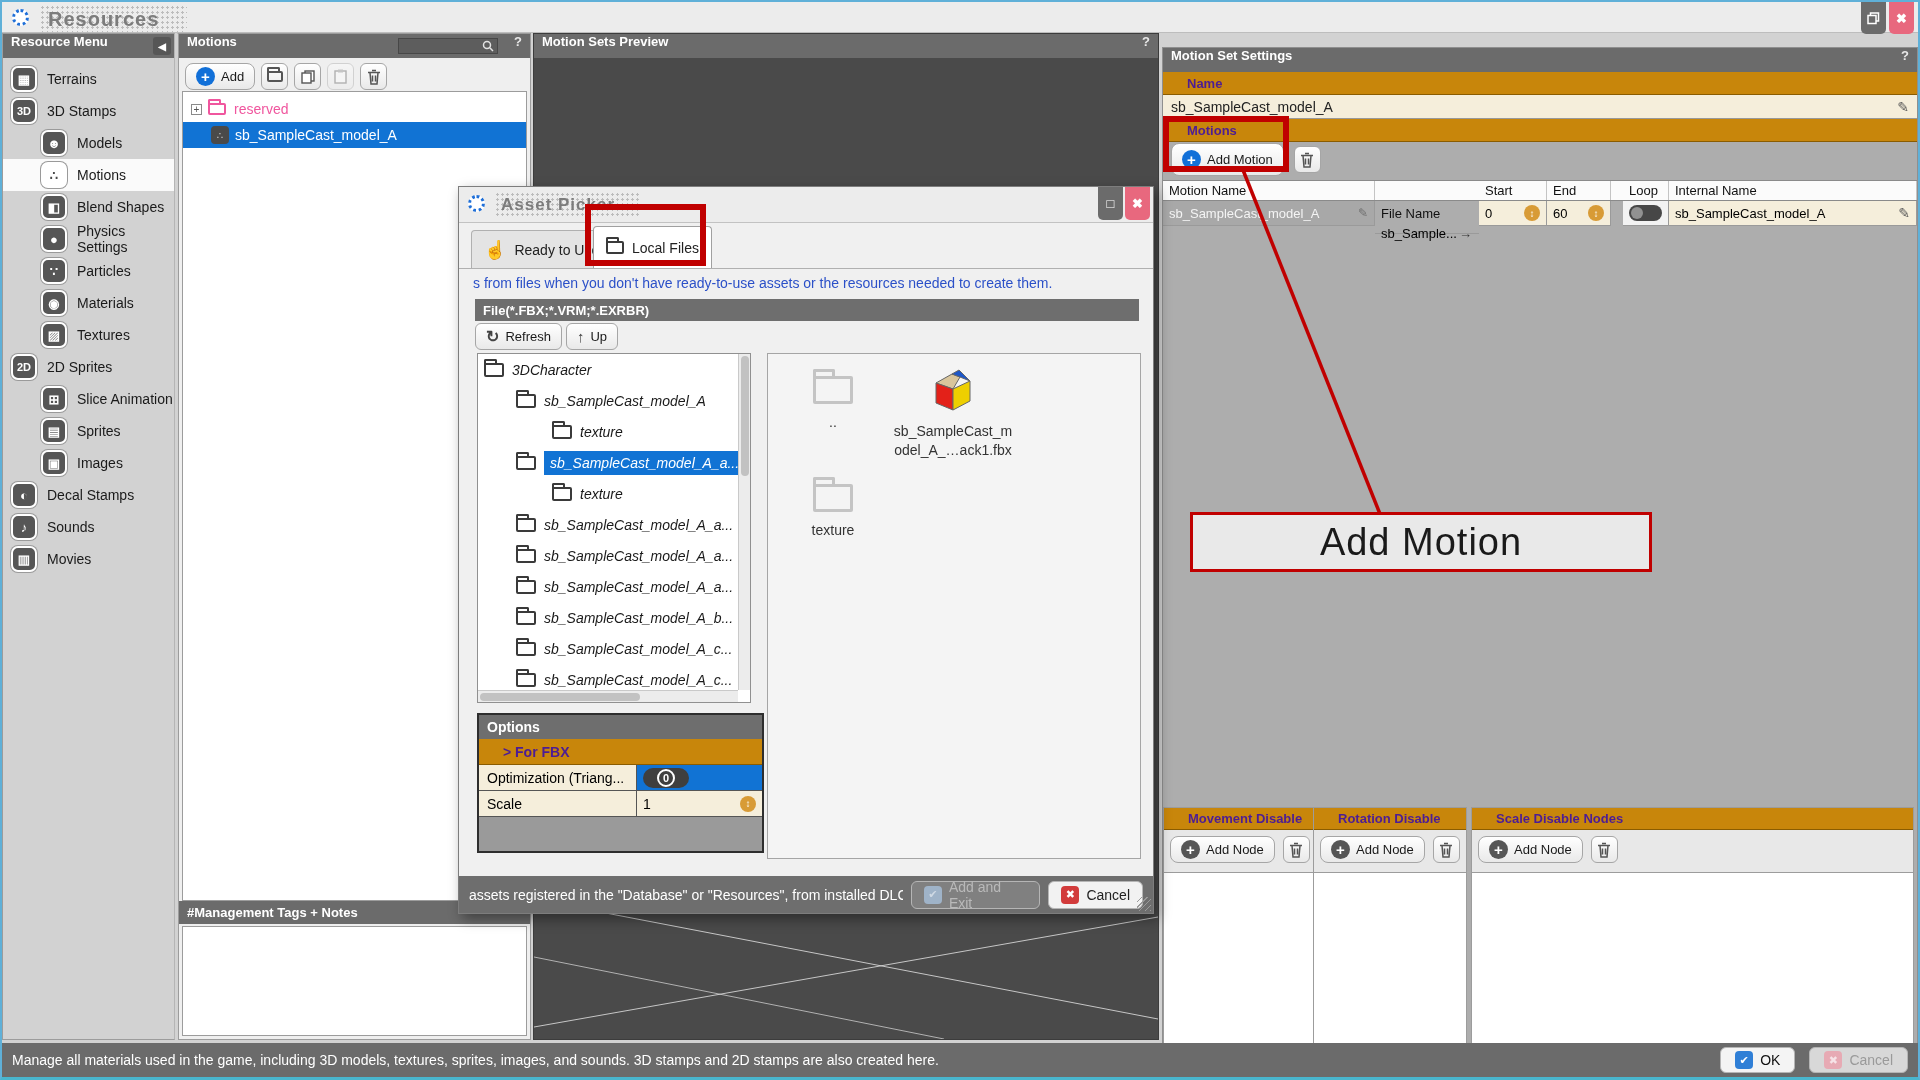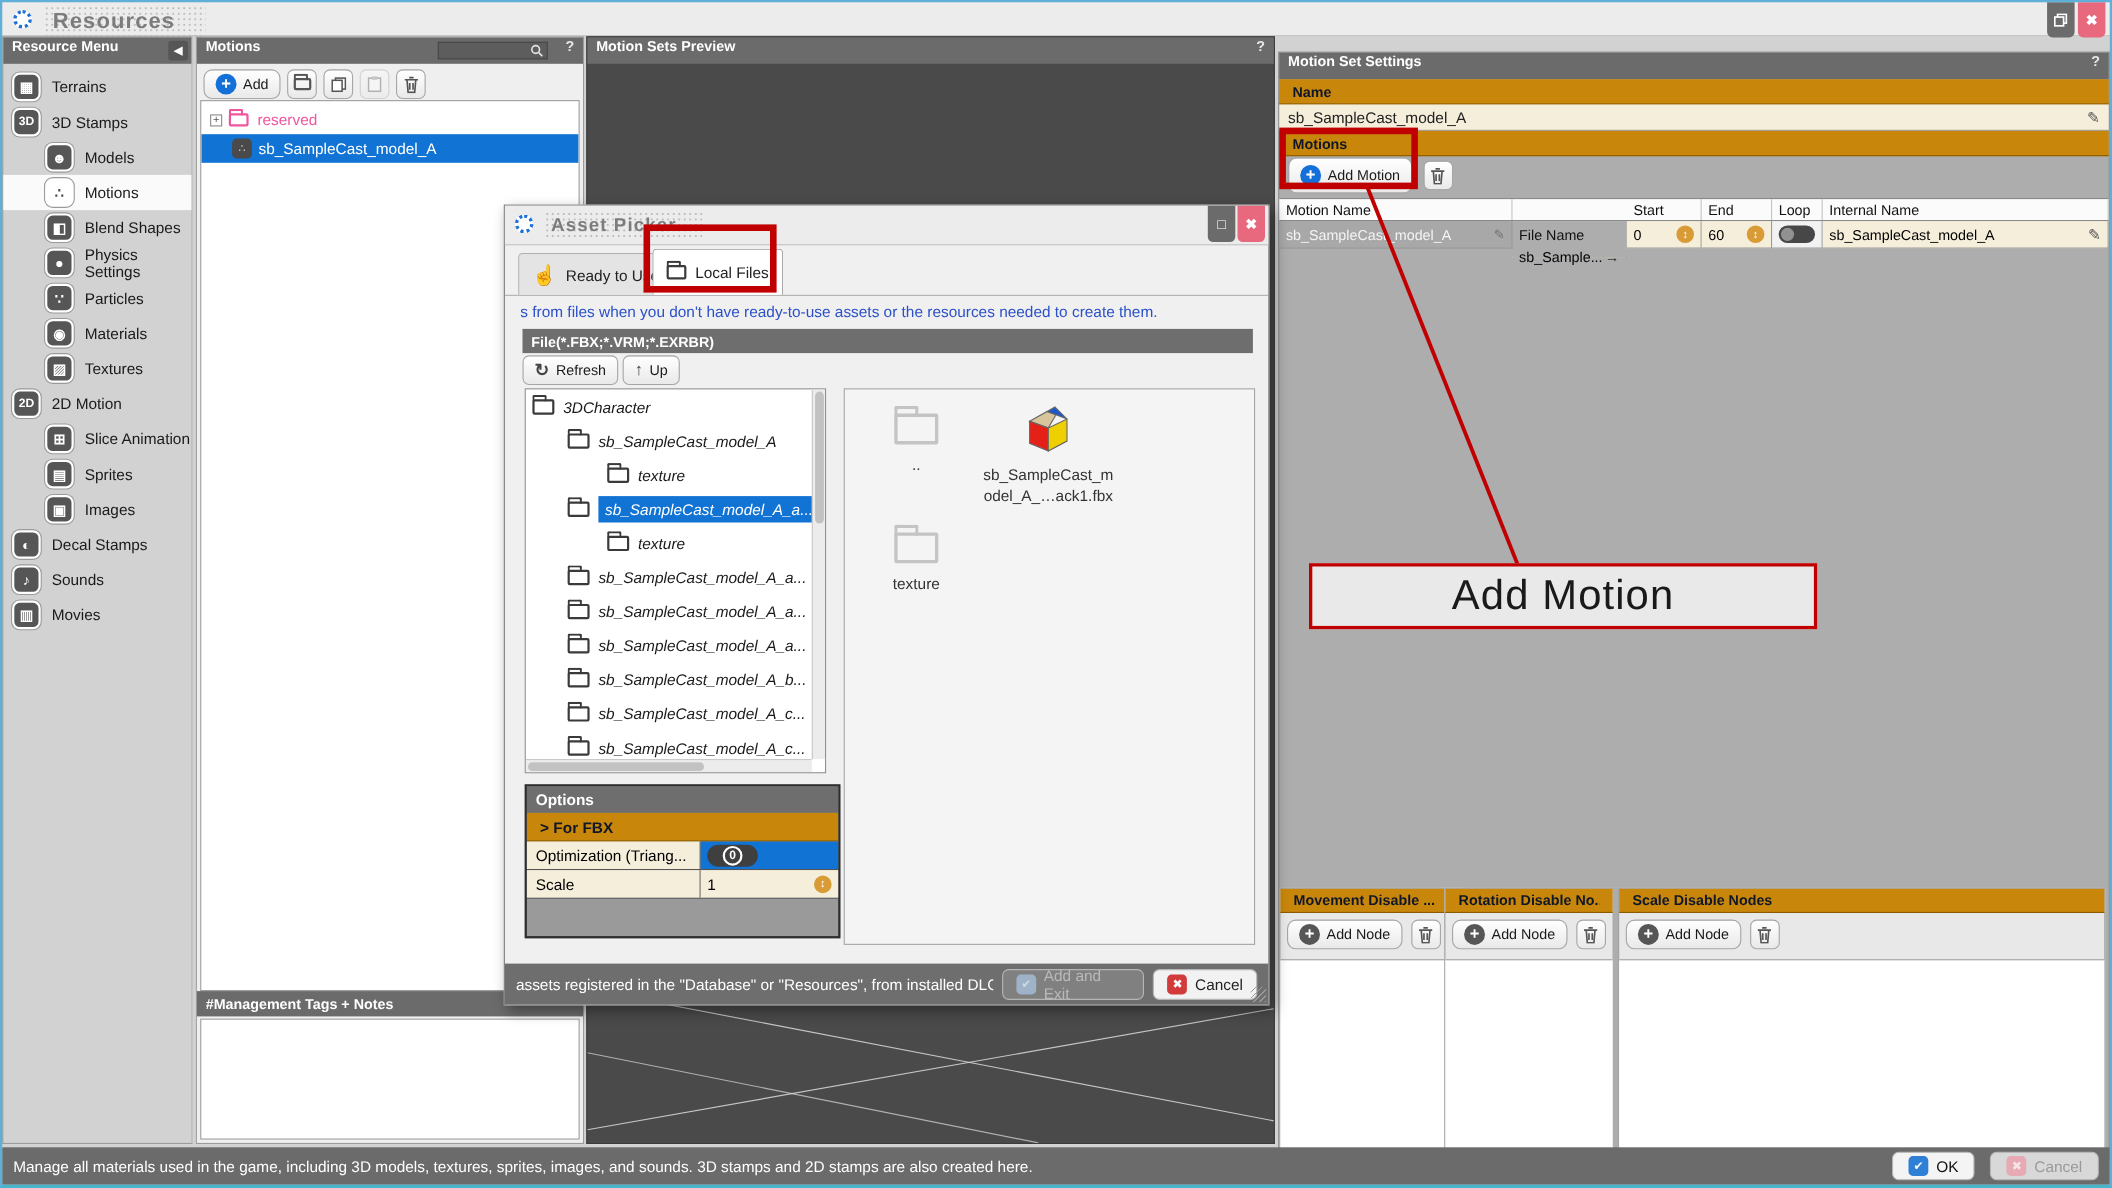--- a/index.html
+++ b/index.html
@@ -20,21 +20,21 @@
     background-image: radial-gradient(#bcbcbc 1.1px, transparent 1.2px); background-size:5px 5px; }
   .winbtn { position:absolute; top:0; width:25px; height:32px; display:flex; align-items:center; justify-content:center; border-radius:0 0 5px 5px; color:#fff; font-size:13px; font-weight:bold; }
   .winbtn.max { right:32px; background:#6b6b6b; }
   .winbtn.close { right:4px; background:#e8687e; }
 
   
   .panel { position:absolute; background:#efefef; border:1px solid #9c9c9c; }
   .phead { position:absolute; left:0; right:0; top:0; height:24px; background:#6b6b6b; color:#fff; font-size:13px; font-weight:bold;
     display:flex; align-items:flex-start; padding:0 8px; }
   .phead .help { margin-left:auto; font-weight:bold; color:#e8e8e8; }
-  .goldbar { background:#c8860b; color:#0f172a; font-weight:bold; font-size:13px; display:flex; align-items:center; padding:0 12px; border-bottom:1px solid #8a5c00; }
+  .goldbar { background:#c8860b; color:#4c1d95; font-weight:bold; font-size:13px; display:flex; align-items:center; padding:0 24px; border-bottom:1px solid #8a5c00; }
   .cream { background:#f5eedb; }
   .btn { display:inline-flex; align-items:center; gap:6px; background:linear-gradient(#ffffff,#e9e9e9); border:1px solid #a6a6a6; border-radius:8px; padding:3px 10px; font-size:13px; color:#1a1a1a; }
   .iconbtn { display:inline-flex; align-items:center; justify-content:center; width:27px; height:27px; background:linear-gradient(#ffffff,#e9e9e9); border:1px solid #a6a6a6; border-radius:6px; }
   .iconbtn.disabled { opacity:.4; }
   .plus-circ { display:inline-flex; width:19px; height:19px; border-radius:50%; background:#1270d8; color:#fff; font-weight:bold; font-size:15px; line-height:1; align-items:center; justify-content:center; }
   .plus-circ.dark { background:#565656; }
   .pencil { color:#555; font-size:14px; }
 
   
   .fold { display:inline-block; position:relative; width:20px; height:14px; border:2px solid currentColor; border-radius:2px; color:#3a3a3a; flex:none; }
@@ -117,21 +117,21 @@
 
   
   .settings-panel { left:1162px; top:47px; width:756px; height:1007px; background:#adadad; border:1px solid #8f8f8f; }
   .name-row { position:absolute; left:0; right:0; top:47px; height:24px; display:flex; align-items:center; padding:0 8px; font-size:14px; color:#222; border-bottom:1px solid #999; }
   .mtn-toolbar { position:absolute; left:8px; top:95px; display:flex; gap:10px; align-items:center; }
   .mtable { position:absolute; left:0; right:0; top:132px; font-size:13px; }
   .mtable .hrow { display:flex; height:21px; background:#fbfbfb; border-bottom:1px solid #8a8a8a; border-top:1px solid #8a8a8a; }
   .mtable .hcell { display:flex; align-items:center; padding:0 6px; border-right:1px solid #c4c4c4; color:#111; }
   .mtable .drow { display:flex; height:25px; }
   .mtable .dcell { display:flex; align-items:center; padding:0 6px; border-right:1px solid #9a9a9a; border-bottom:1px solid #9a9a9a; }
-  .c0 { width:212px; } .c1 { width:104px;margin-top:32px; } .c2 { width:68px; } .c3 { width:64px; } .c4 { width:46px; } .c5 { flex:1; }
+  .c0 { width:212px; } .c1 { width:104px;margin-top:32px; } .c2 { width:68px; } .c3 { width:64px; } .c4 { width:46px;margin-left:12px; } .c5 { flex:1; }
   .dcell.gray { background:#a8a8a8; color:#f4f4f4; }
   .toggle-off { width:34px; height:16px; border-radius:8px; background:#474747; position:relative; }
   .toggle-off::after { content:""; position:absolute; left:2px; top:2px; width:12px; height:12px; border-radius:50%; background:#919191; }
   .subpanel { position:absolute; top:759px; bottom:3px; background:#e8e8e8; border:1px solid #9c9c9c; }
   .sub-head { height:22px; }
   .sub-toolbar { display:flex; gap:8px; align-items:center; padding:6px 6px; }
   .sub-list { position:absolute; left:0px; right:0px; top:64px; bottom:0px; background:#fff; border-top:1px solid #9c9c9c; }
 
   
   .redbox { position:absolute; border:6px solid #c00000; z-index:60; pointer-events:none; }
@@ -222,21 +222,21 @@
   <div class="sb-item" style="top:285px">
       <span class="sb-icon lvl1">
         <i>▨</i>
       </span>
       <span class="sb-label lvl1">Textures</span>
     </div>
   <div class="sb-item" style="top:317px">
       <span class="sb-icon lvl0" style="font-size:11px">
         <i>2D</i>
       </span>
-      <span class="sb-label lvl0">2D Motion</span>
+      <span class="sb-label lvl0">2D Sprites</span>
     </div>
   <div class="sb-item" style="top:349px">
       <span class="sb-icon lvl1">
         <i>⊞</i>
       </span>
       <span class="sb-label lvl1">Slice Animation</span>
     </div>
   <div class="sb-item" style="top:381px">
       <span class="sb-icon lvl1">
         <i>▤</i>

